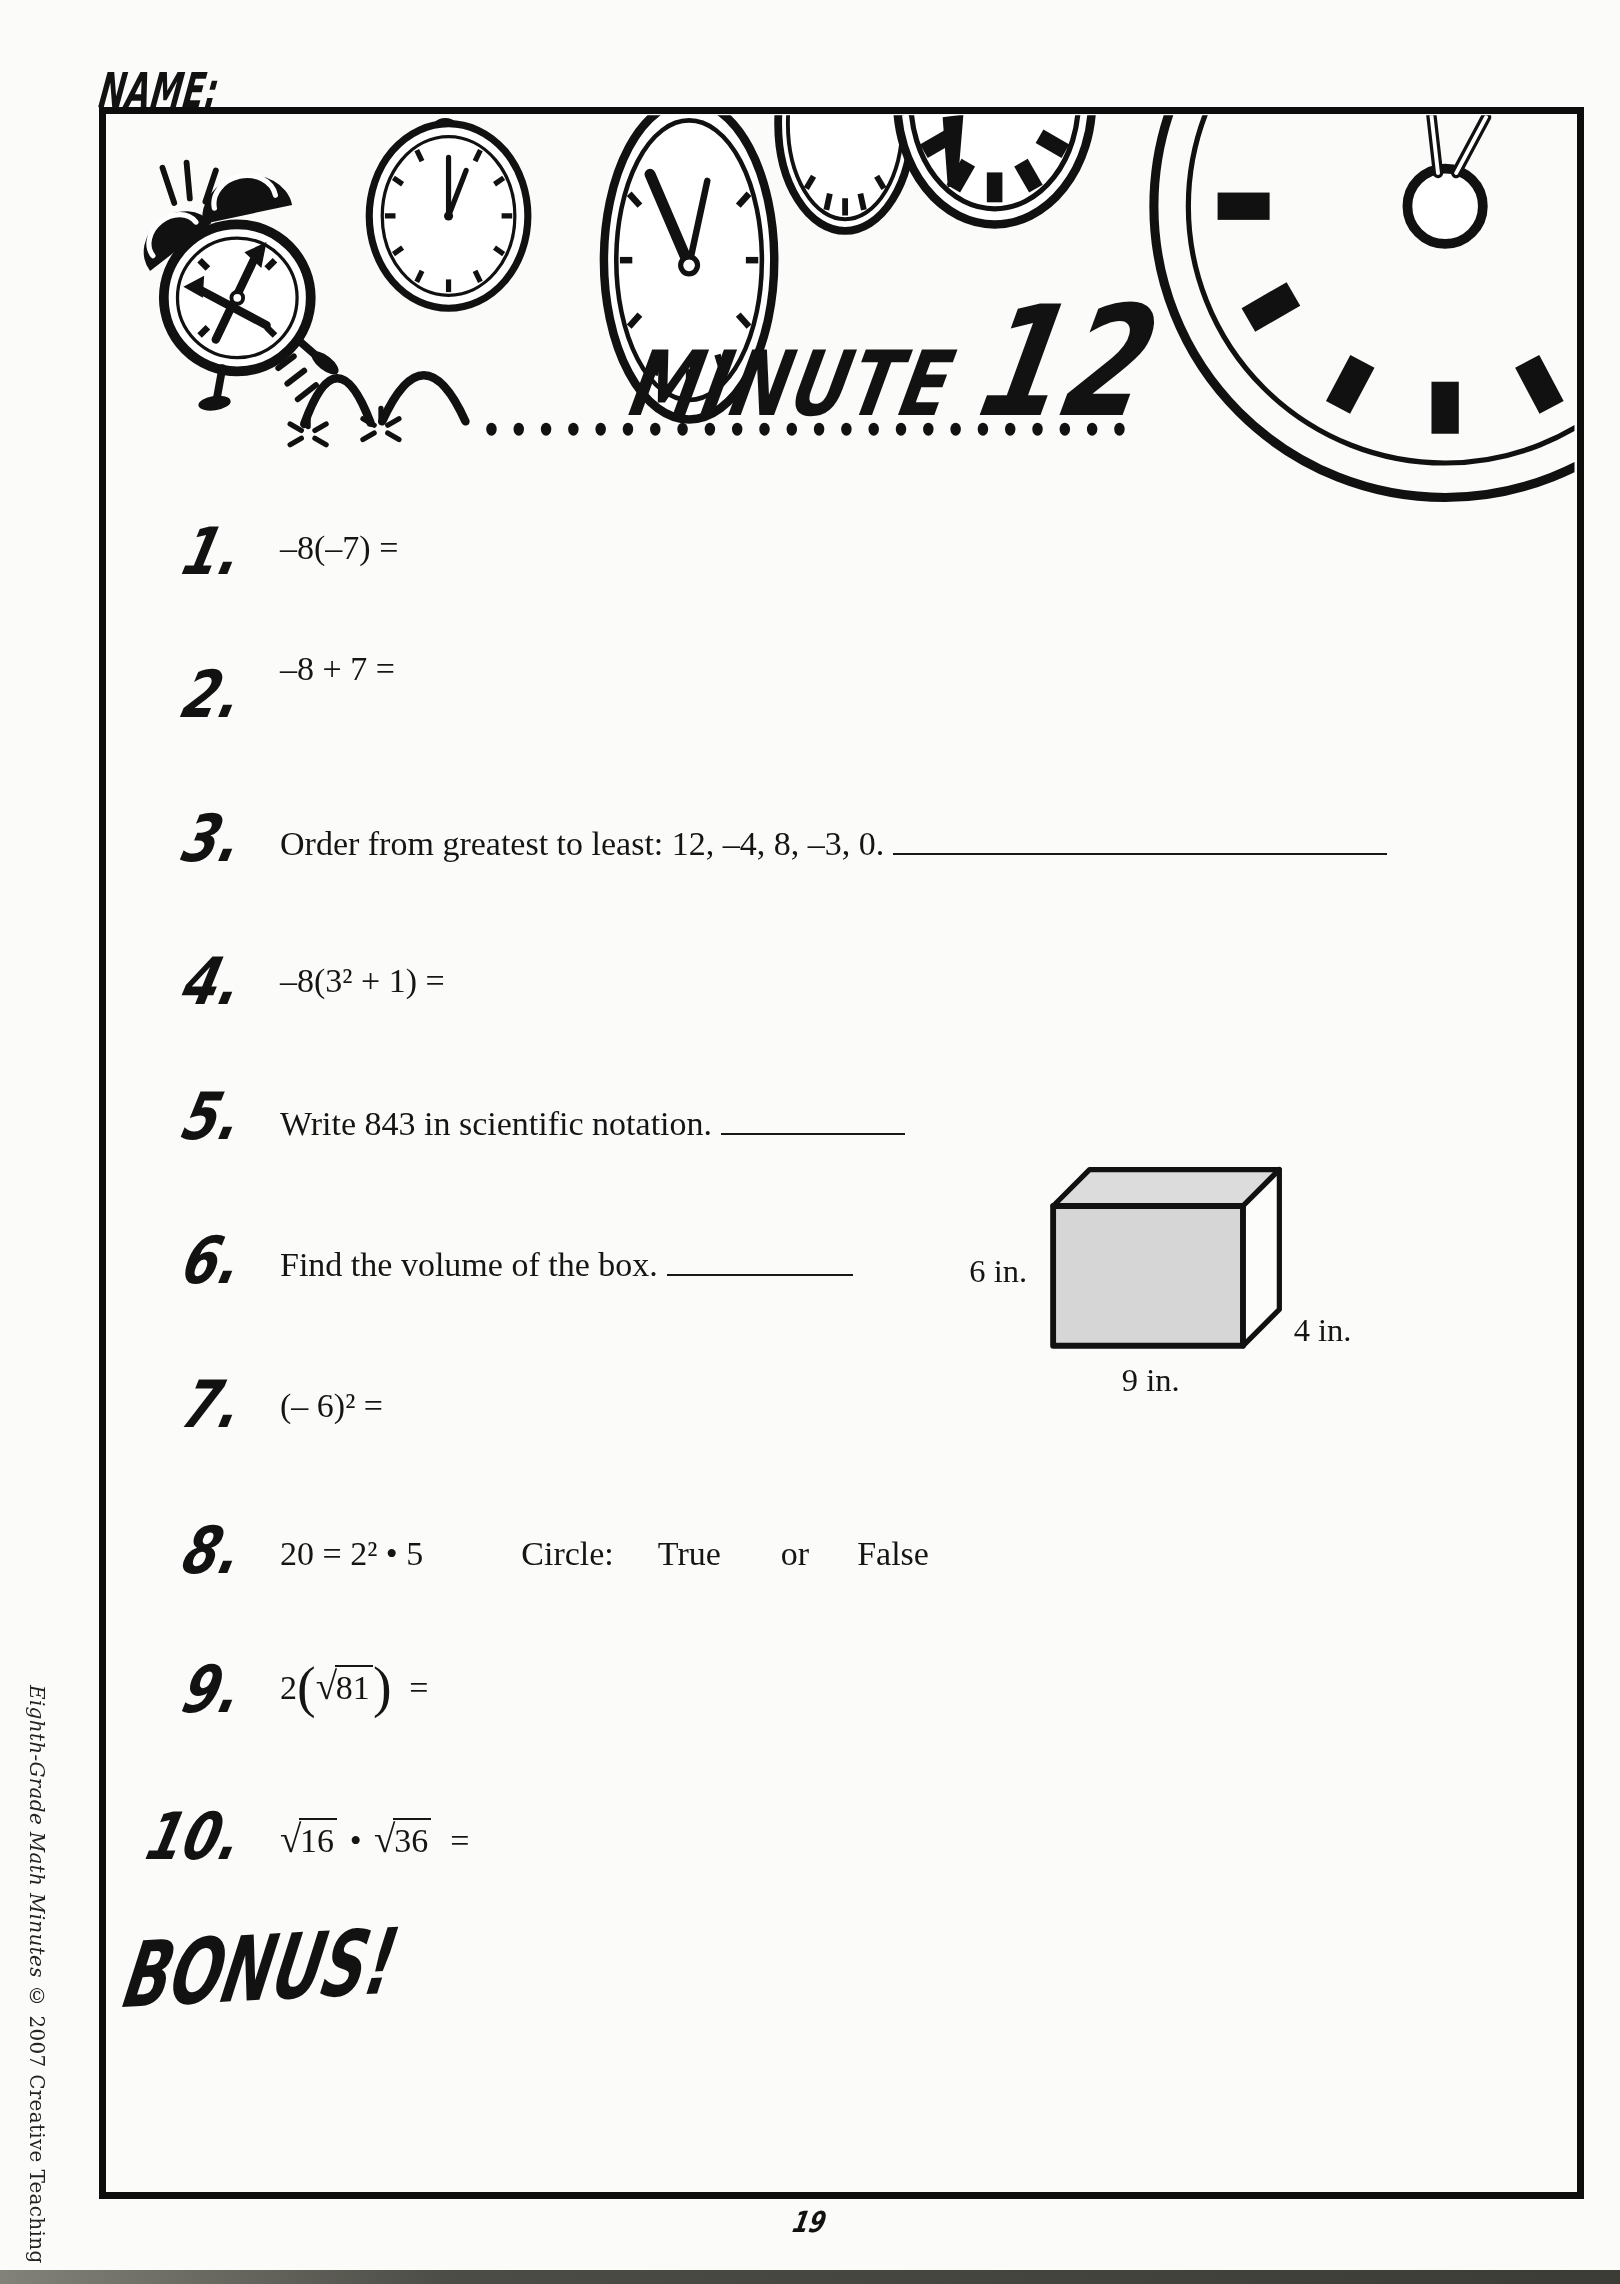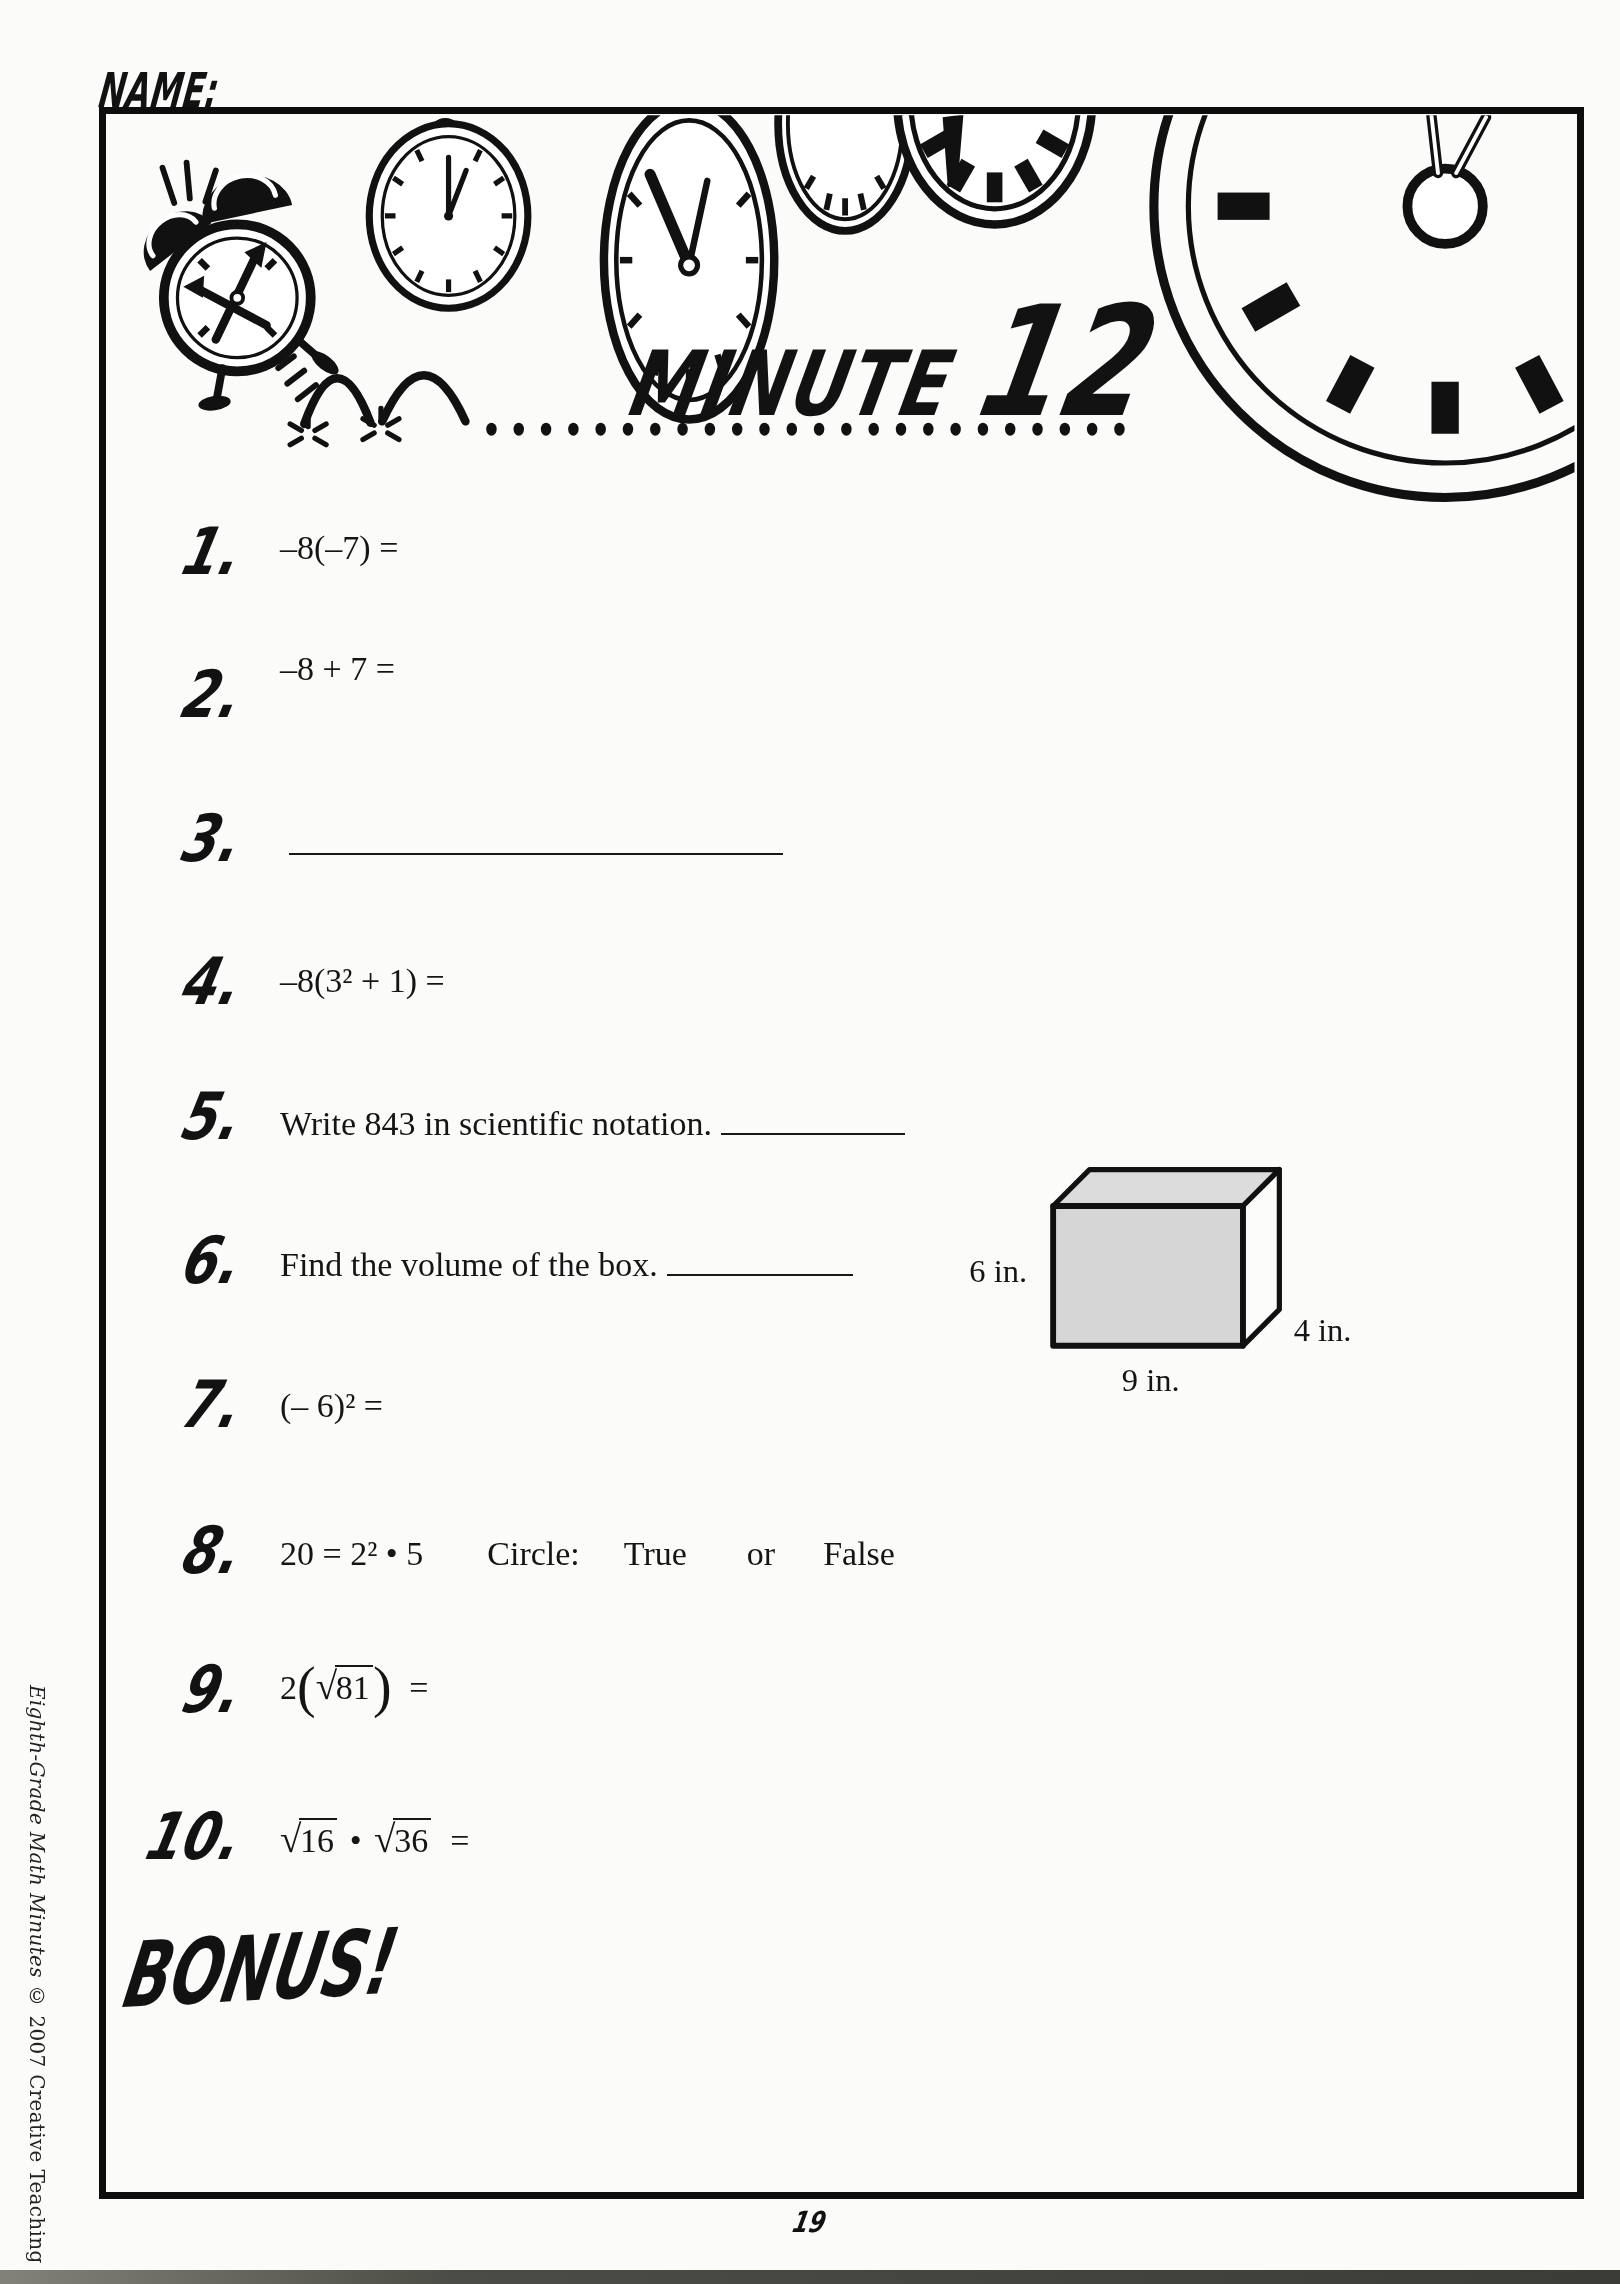--- a/index.html
+++ b/index.html
@@ -30,21 +30,21 @@
 
   .blank{display:inline-block;border-bottom:2.6px solid #181818;height:6.5px;margin-left:9px;}
   .blank-q3{width:494px;}
   .blank-q5{width:184px;}
   .blank-q6{width:186px;}
   .bonus-blank{width:56px;margin-left:6.5px;margin-right:2.6px;}
   .bigp{font-size:56px;font-weight:400;vertical-align:-6.5px;line-height:0;}
   .rsign{font-size:39px;letter-spacing:-2px;}
   .rad{border-top:2.6px solid #171717;padding:2px 3.3px 0 0.7px;}
 
-  .circle-label{margin-left:64px;}
+  .circle-label{margin-left:98px;}
   .opt-true{margin-left:44px;}
   .opt-or{margin-left:60px;}
   .opt-false{margin-left:48px;}
 
   .bonus-label{position:absolute;left:118px;top:1930px;font-size:91px;line-height:1;
                transform:skewX(-12deg) scaleX(.66) rotate(-2deg);transform-origin:left bottom;white-space:nowrap;}
   .bonus-body{position:absolute;left:416px;top:1975px;font-size:34px;white-space:nowrap;}
 
   .sidebar{position:absolute;left:25px;top:1685px;height:527px;writing-mode:vertical-rl;
            font-family:"DejaVu Serif",serif;font-size:20px;color:#222;letter-spacing:0.3px;white-space:nowrap;}
@@ -252,21 +252,21 @@
   </div>
 
   <div class="q-row" style="top:0">
     <div class="q-num brush" style="top:662px">2.</div>
     <div class="q-body" style="top:649px">–8 + 7 =</div>
   </div>
 
   <div class="q-row" style="top:0">
     <div class="q-num brush" style="top:806px">3.</div>
     <div class="q-body" style="top:824px">
-      <span class="blank blank-q3"></span>
+      <span>Order from greatest to least: 12, –4, 8, –3, 0.</span><span class="blank blank-q3"></span>
     </div>
   </div>
 
   <div class="q-row" style="top:0">
     <div class="q-num brush" style="top:949px">4.</div>
     <div class="q-body" style="top:961px">–8(3² + 1) =</div>
   </div>
 
   <div class="q-row" style="top:0">
     <div class="q-num brush" style="top:1084px">5.</div>

